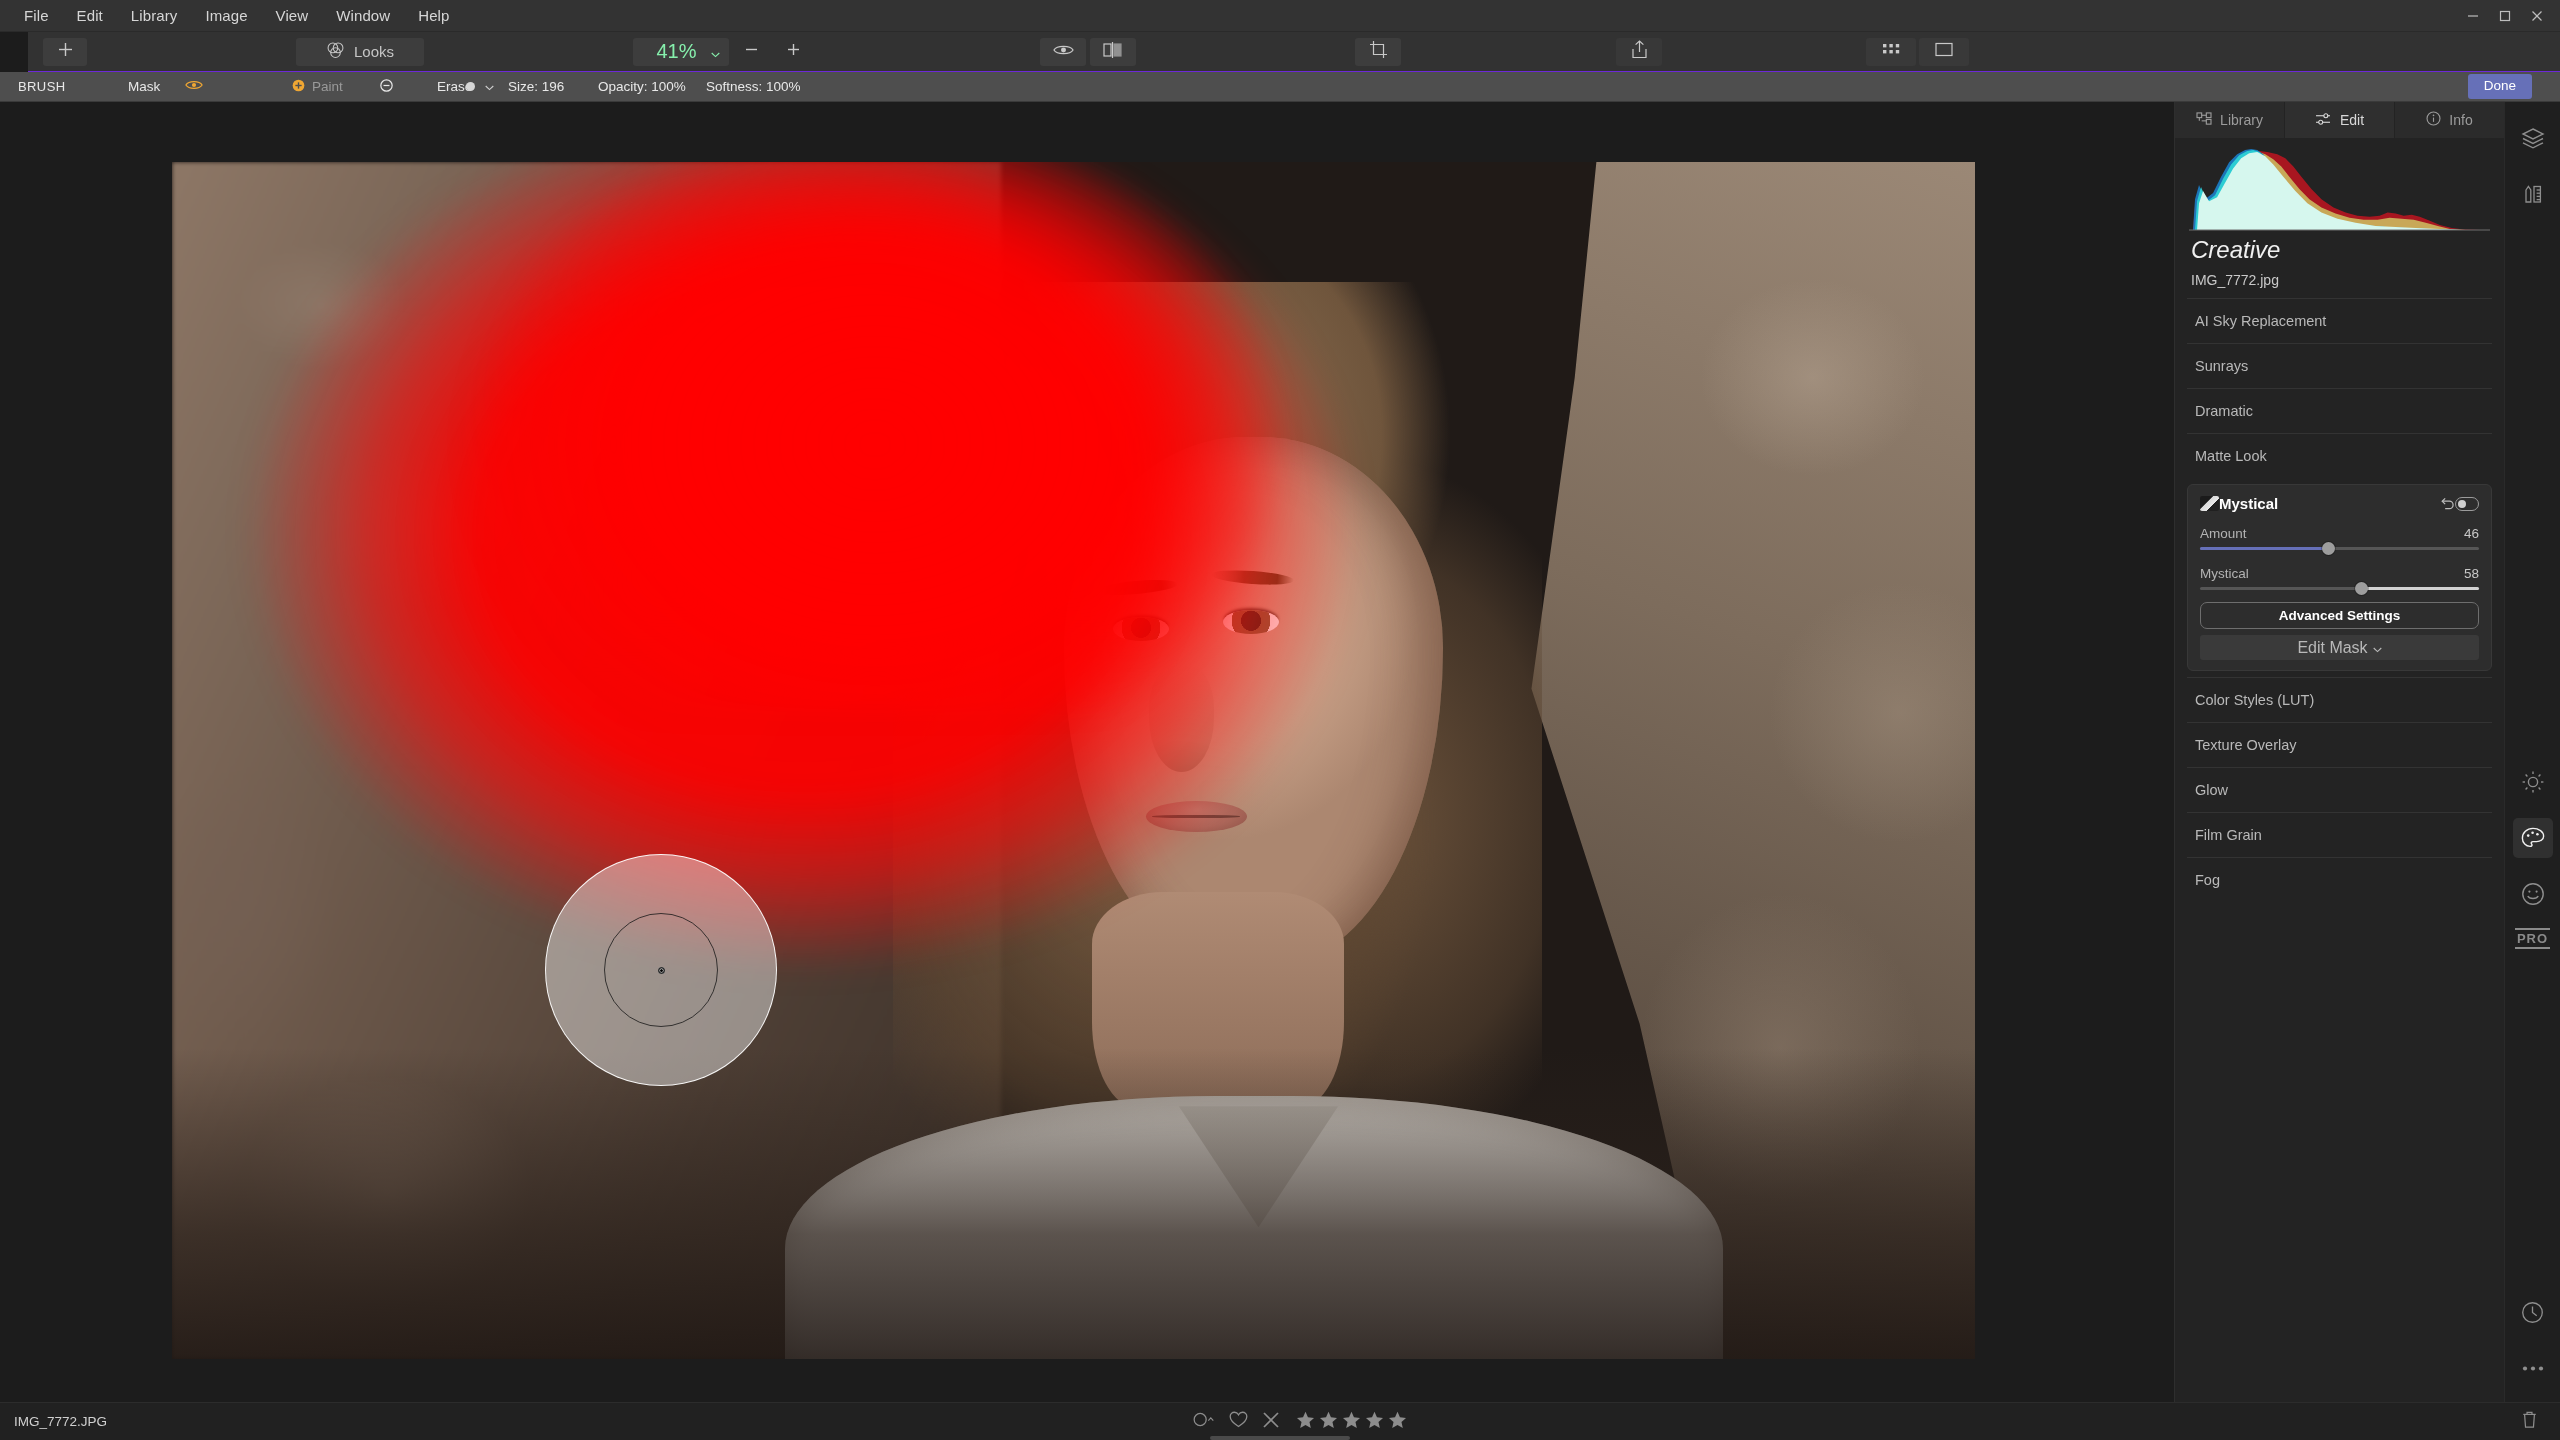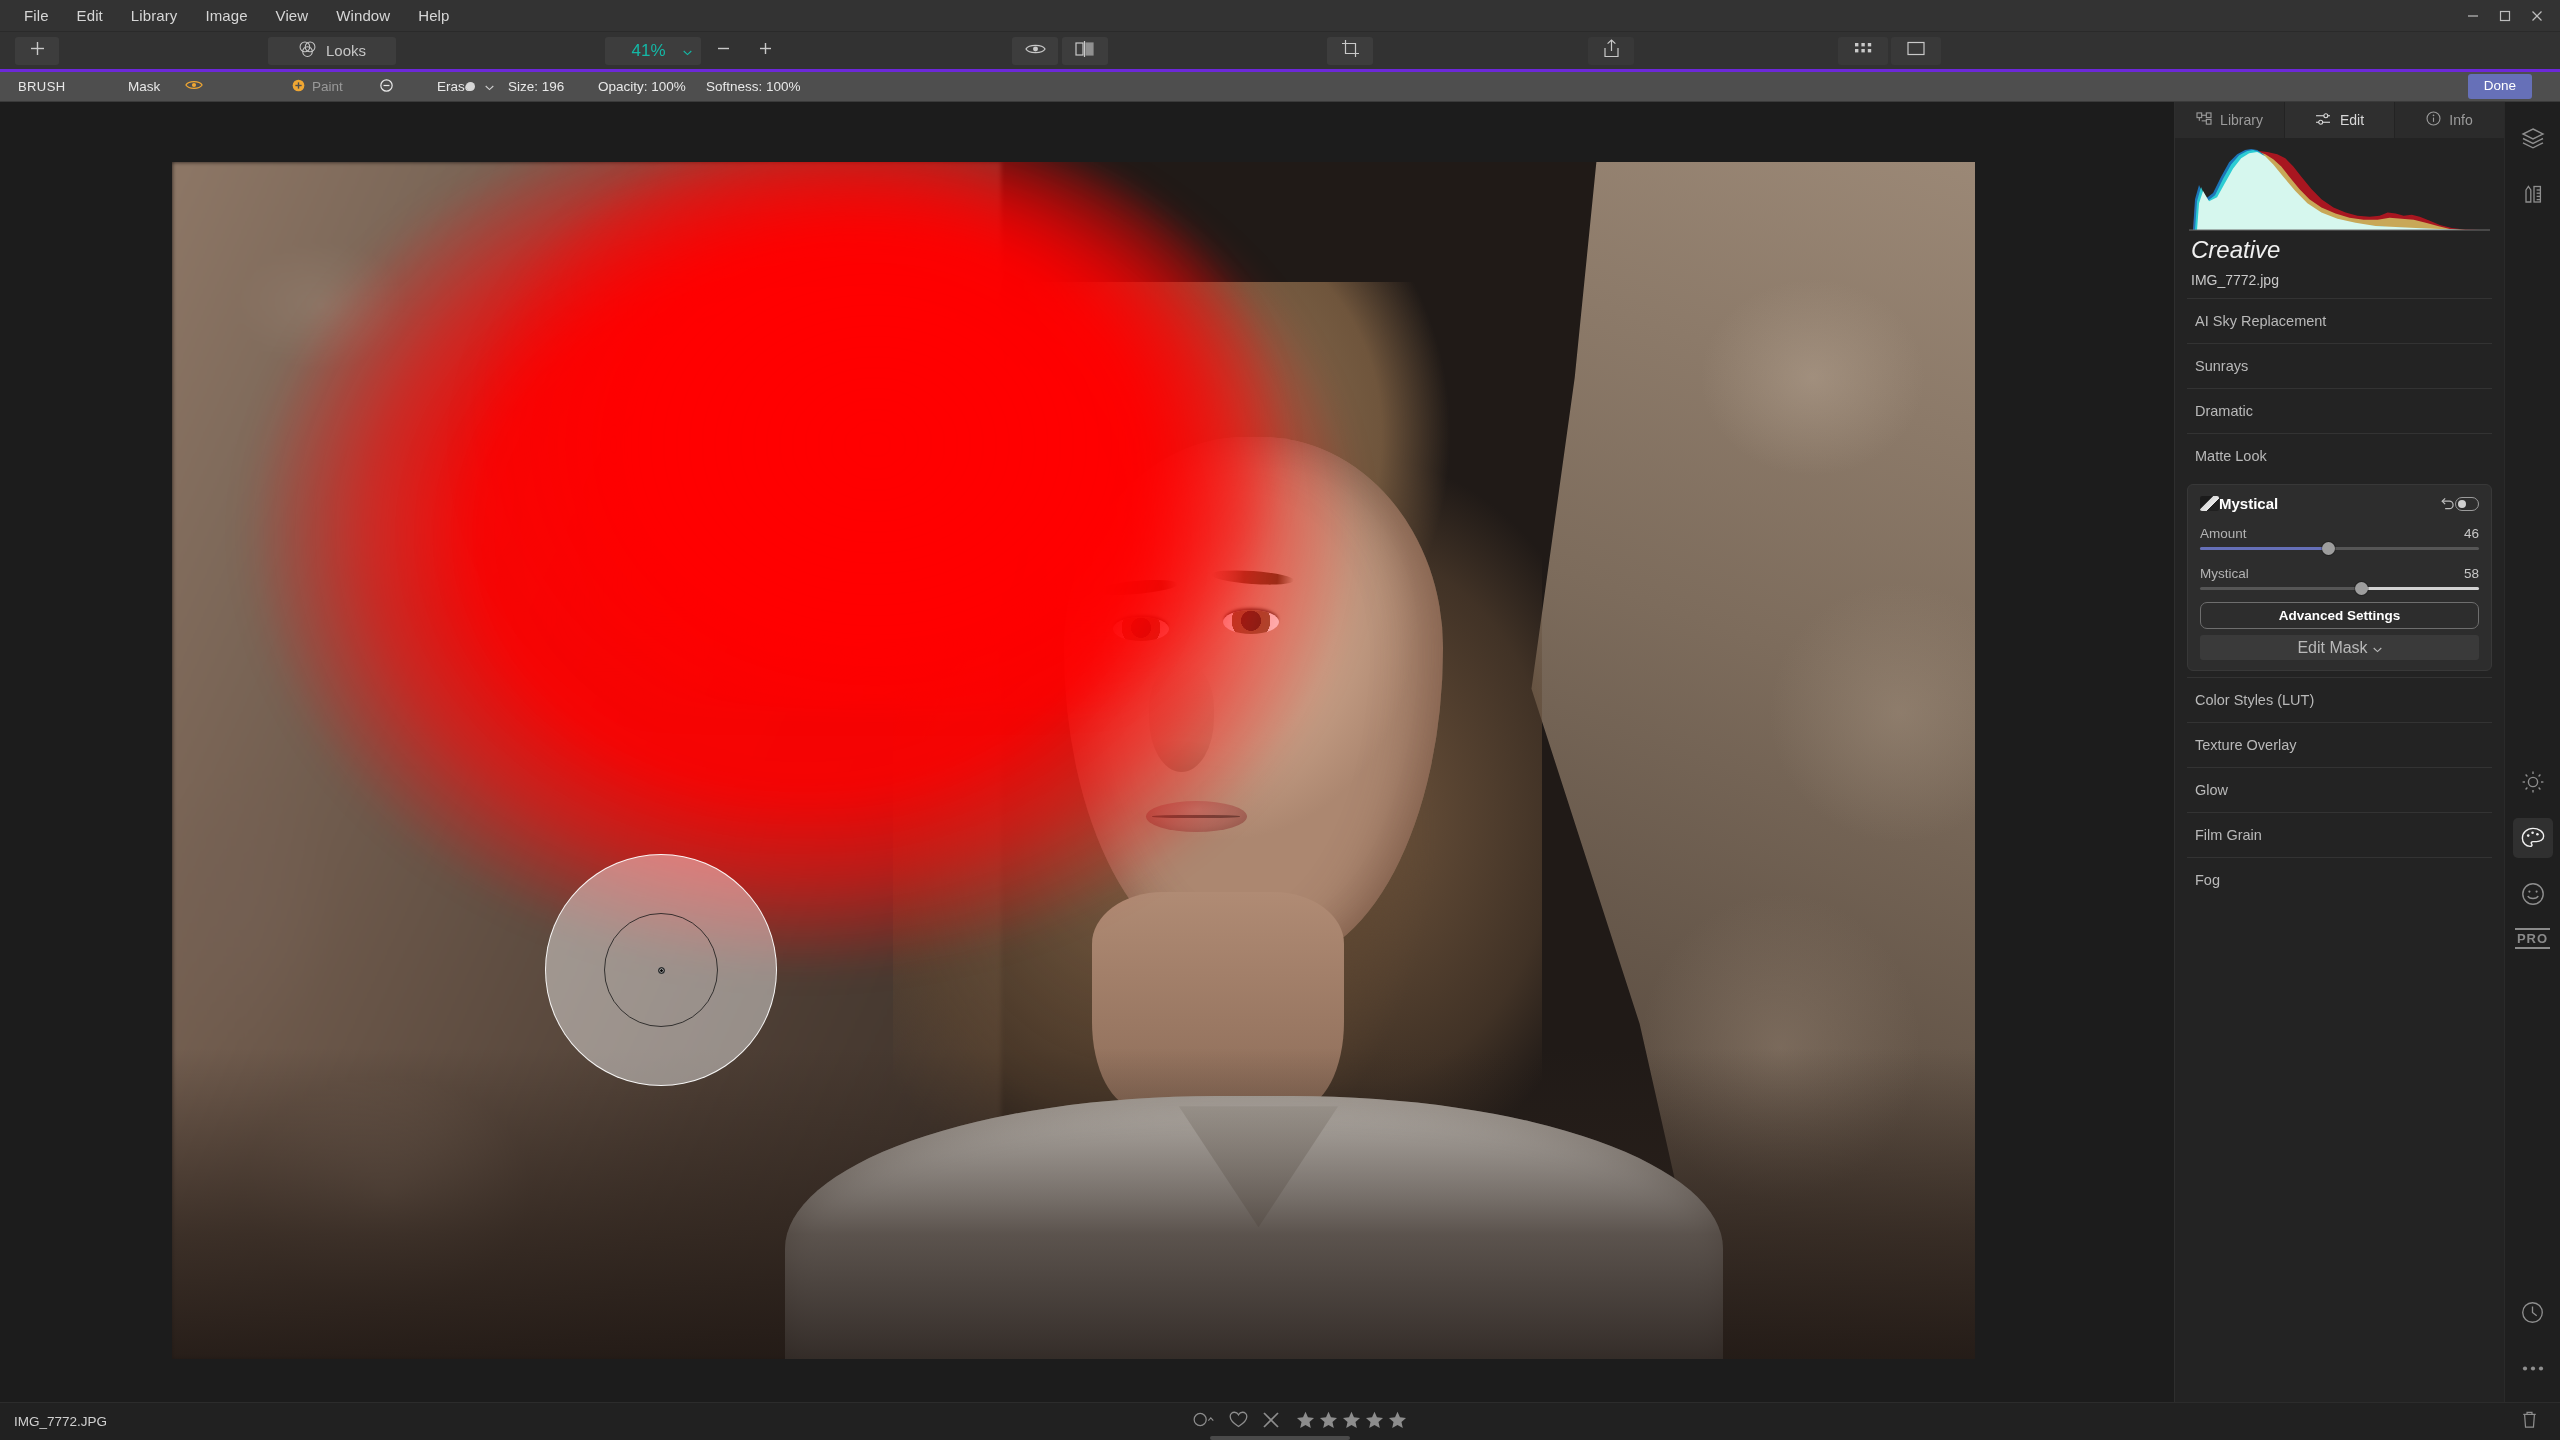--- a/index.html
+++ b/index.html
@@ -31,38 +31,39 @@
   .winbtns { position: absolute; right: 8px; top: 0; height: 32px; display: flex; align-items: center; gap: 2px; }
   .winbtn { width: 30px; height: 24px; display: flex; align-items: center; justify-content: center; color: #bdbdbd; }
   .winbtn svg { display: block; }
 
   
   .toolbar {
     height: 40px; min-height: 40px;
     background: #323232;
     display: flex; align-items: center;
     position: relative;
-    border-bottom: 3px solid #6d28d9;
+    border-bottom: 1px solid #6d28d9;
+    margin-left: 28px;
   }
   .tb-btn {
     height: 28px; min-width: 44px;
     background: #3d3d3d; border-radius: 3px;
     display: flex; align-items: center; justify-content: center;
     color: #c9c9c9;
   }
   .tb-plus { position: absolute; left: 15px; width: 44px; }
   .tb-looks {
     position: absolute; left: 268px; width: 128px; gap: 9px;
     font-size: 15px; color: #c6c6c6;
   }
   .zoomgrp { position: absolute; left: 605px; display: flex; align-items: center; gap: 2px; }
   .zoomsel {
     width: 96px; height: 28px; background: #3d3d3d; border-radius: 3px;
     display: flex; align-items: center; justify-content: space-between;
-    padding: 0 9px 0 0; font-size: 17px; color: #14b8a6;
+    padding: 0 9px 0 0; font-size: 20px; color: #86efac;
   }
   .zoomsel .zv { flex: 1; text-align: center; padding-left: 9px; }
   .zoomgrp .tb-btn { min-width: 40px; background: transparent; }
   .eyegrp { position: absolute; left: 1012px; display: flex; gap: 4px; }
   .eyegrp .tb-btn { width: 46px; }
   .cropgrp { position: absolute; left: 1327px; }
   .cropgrp .tb-btn { width: 46px; }
   .sharegrp { position: absolute; left: 1588px; }
   .sharegrp .tb-btn { width: 46px; background: #383838; }
   .viewgrp { position: absolute; left: 1838px; display: flex; gap: 3px; }

